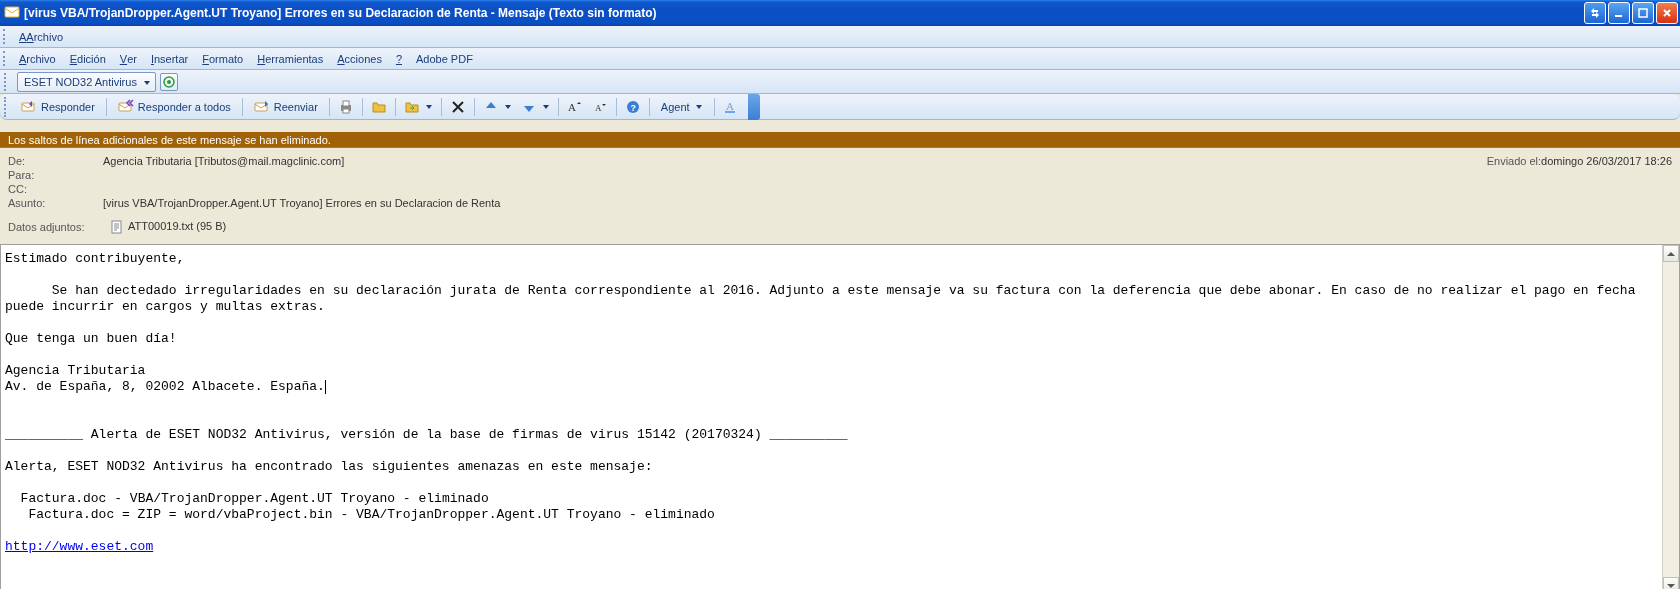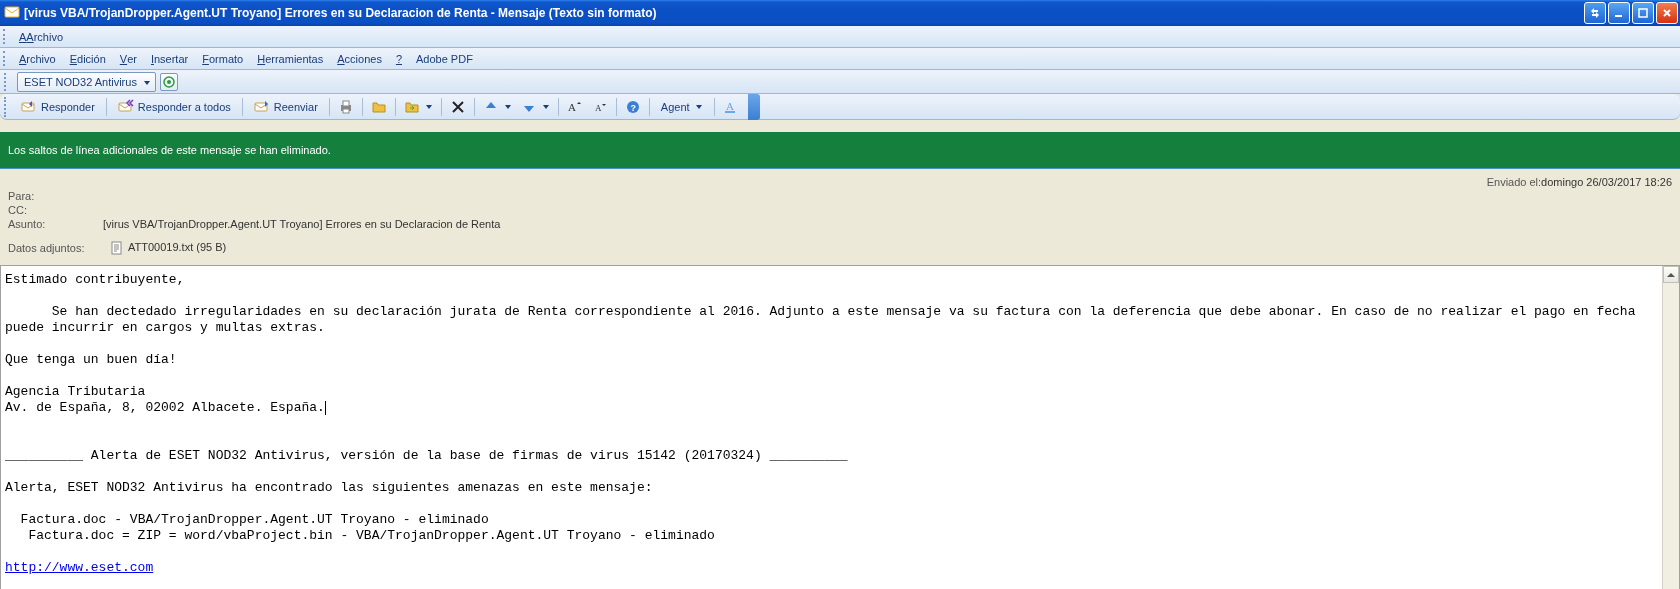--- a/index.html
+++ b/index.html
@@ -34,21 +34,21 @@
   .tbtn{ height:22px; padding:0 6px; display:flex; align-items:center; gap:4px; color:#1a3e7a; border:1px solid transparent; border-radius:3px;}
   .tbtn.iobtn{ padding:0 3px;}
   .tsep{ width:1px; height:18px; background:#a8bdd8; margin:0 3px;}
   .tbtn .dd{ width:7px; height:22px; margin-left:2px; display:flex; align-items:center; justify-content:center;}
   .tbtn .dd::before{content:""; border-left:3px solid transparent;border-right:3px solid transparent;border-top:4px solid #1a3e7a;}
   .endcap{ width:12px; height:26px; background:linear-gradient(to bottom,#6aa6e8,#3b7fd4); border-top-right-radius:3px; border-bottom-right-radius:3px; margin-left:4px;}
   svg.ico{width:16px;height:16px;}
   
   
   .gap1{ height:12px; background:#ece9d8;}
-  .notice{ height:37px; background:#15803d; color:#fff; font-size:11px; display:flex; align-items:center; padding:0 8px; border-bottom:1px solid #4a90c0;}
+  .notice{ height:16px; background:#a16207; color:#fff; font-size:11px; display:flex; align-items:center; padding:0 8px; border-bottom:1px solid #4a90c0;}
   
   .headers{ background:#ece9d8; padding:6px 8px 8px 8px; font-size:11px; color:#333;}
   .hrow{ display:flex; padding:1px 0;}
   .hrow .lab{ width:95px; color:#555;}
   .hrow .val{ flex:1;}
   .hrow.right{ margin-left:auto; white-space:nowrap;}
   .toprow{display:flex;}
   .attrow{ display:flex; align-items:center; padding-top:8px;}
   .attrow .lab{ width:95px; color:#555;}
   .att{ display:flex; align-items:flex-start; gap:4px; padding:1px 6px; border:1px solid transparent;}
@@ -263,20 +263,24 @@
 </div>
 
 <div class="gap1"></div>
 
 <div class="notice">
   <span>Los saltos de línea adicionales de este mensaje se han eliminado.</span>
 </div>
 
 <div class="headers">
   <div class="toprow">
+    <div class="hrow" style="flex:1">
+      <div class="lab">De:</div>
+      <div class="val">Agencia Tributaria [Tributos@mail.magclinic.com]</div>
+    </div>
     <div class="hrow right">
       <div class="lab" style="width:auto;margin-right:0">Enviado el:</div>
       <div>domingo 26/03/2017 18:26</div>
     </div>
   </div>
   <div class="hrow">
       <div class="lab">Para:</div>
       <div class="val"></div>
     </div>
   <div class="hrow">

